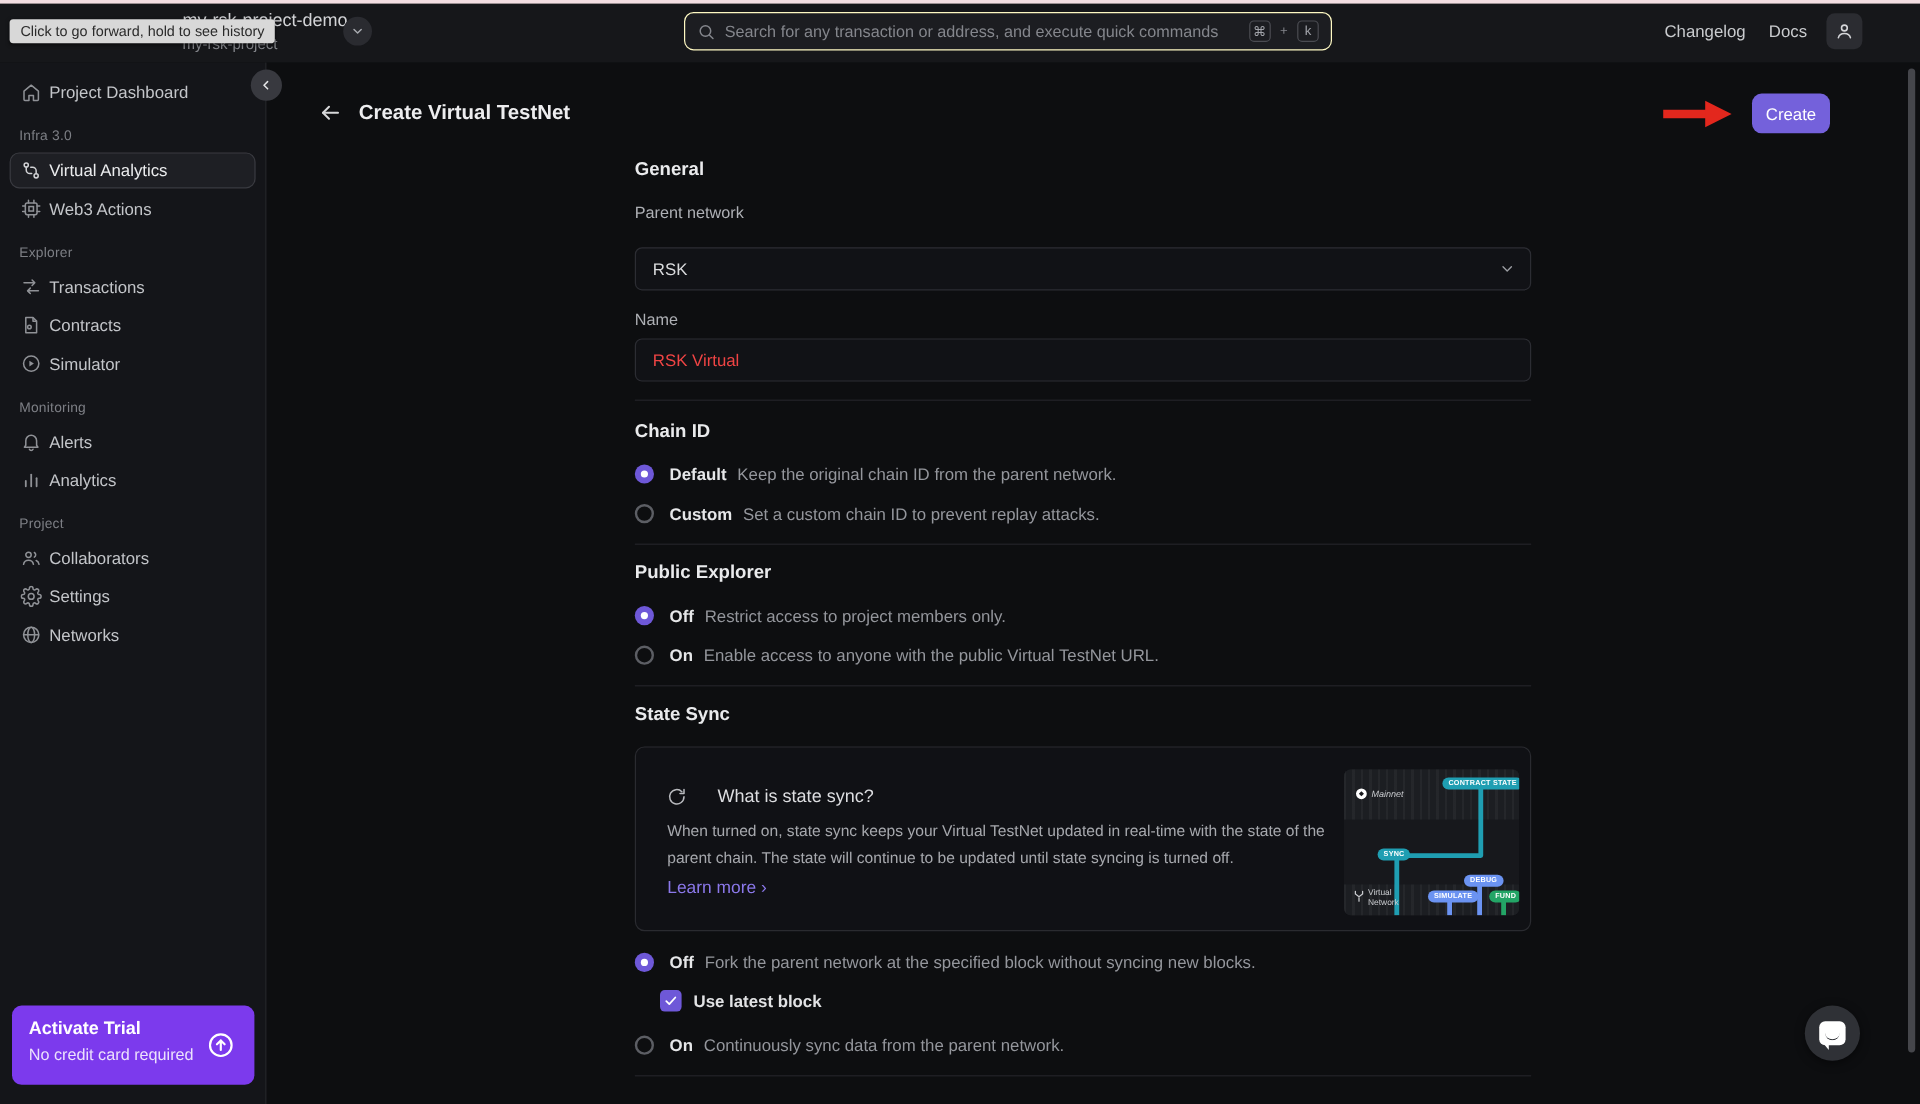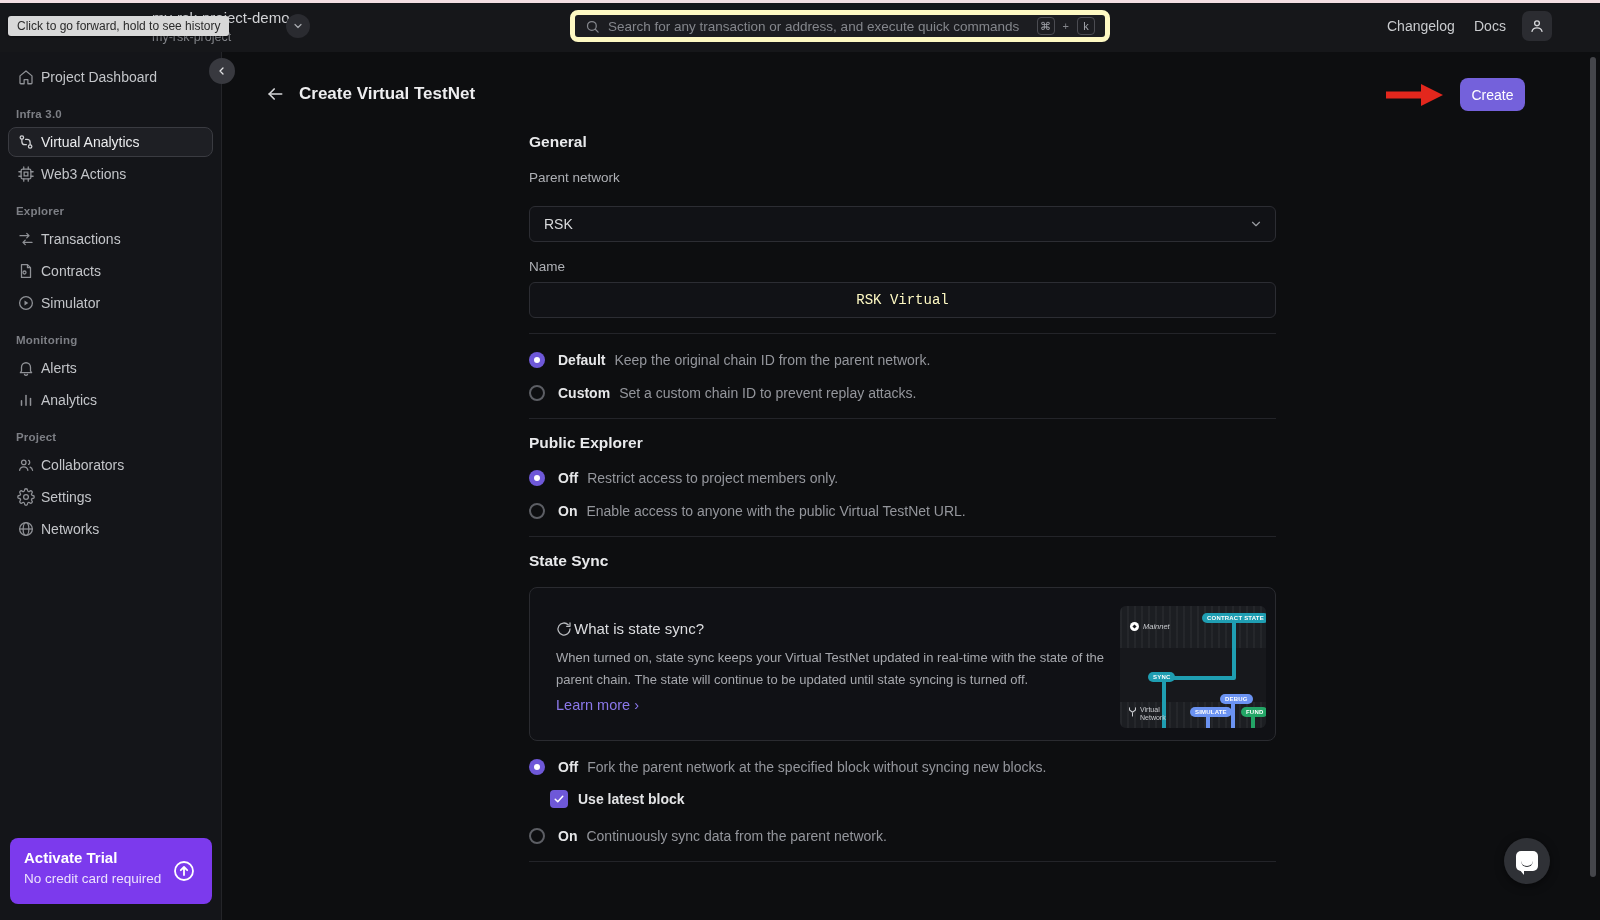--- a/index.html
+++ b/index.html
@@ -22,21 +22,21 @@
     box-shadow:0 1px 3px rgba(0,0,0,.5); white-space:nowrap;
   }
   .project-name { position:absolute; left:152px; top:9px; font-size:15px; color:#d2d3d6; white-space:nowrap; }
   .project-sub  { position:absolute; left:152px; top:30px; font-size:12.5px; color:#84868b; white-space:nowrap; }
   .proj-chevron {
     position:absolute; left:286px; top:14px; width:24px; height:24px; border-radius:50%;
     background:#2a2b30; display:flex; align-items:center; justify-content:center; color:#a9abb0;
   }
   .searchbar {
     position:absolute; left:570px; top:10px; width:540px; height:32px;
-    background:#1c1d21; border:5px solid #fef9c3; border-radius:8px;
+    background:#1c1d21; border:1px solid #fef9c3; border-radius:8px;
     display:flex; align-items:center; padding:0 10px; gap:8px;
   }
   .searchbar input {
     flex:1; background:transparent; border:none; outline:none;
     color:#c7c9cd; font-size:13.5px; font-family:"Liberation Sans",sans-serif;
   }
   .searchbar input::placeholder { color:#84868c; }
   .kbd {
     width:18px; height:18px; border:1px solid #4b4c52; border-radius:4px;
     color:#a3a5ab; font-size:11px; display:flex; align-items:center; justify-content:center;
@@ -55,21 +55,21 @@
     position:absolute; top:52px; left:0; width:222px; height:868px;
     background:#141519; border-right:1px solid #242529; z-index:5;
   }
   .side-item {
     display:flex; align-items:center; gap:6px; height:30px; margin:2px 8px;
     padding:0 8px; border-radius:8px; font-size:14px; color:#c3c5c9; border:1px solid transparent; cursor:pointer;
   }
   .side-item .ic { color:#8f9196; display:flex; }
   .side-item.active { background:#1e1f24; border-color:#3a3b41; color:#ebecee; }
   .side-item.active .ic { color:#d0d1d4; }
-  .side-title { margin:16px 16px 7px 16px; font-size:11.5px; font-weight:bold; color:#7d7f85; letter-spacing:.2px; }
+  .side-title { margin:16px 16px 7px 16px; font-size:11.5px; font-weight:normal; color:#7d7f85; letter-spacing:.2px; }
   .collapse-btn {
     position:absolute; left:209px; top:6px; width:26px; height:26px; border-radius:50%;
     background:#38393f; color:#e3e4e6; display:flex; align-items:center; justify-content:center; z-index:20;
   }
   .trial {
     position:absolute; left:10px; bottom:16px; width:202px; height:66px;
     background:#7c3aed; border-radius:8px; padding:11px 14px; cursor:pointer;
   }
   .trial-title { font-size:15px; font-weight:bold; color:#ffffff; }
   .trial-sub { font-size:13.5px; color:rgba(255,255,255,.85); margin-top:5px; }
@@ -88,41 +88,41 @@
   
   .form { position:absolute; left:529px; top:133px; width:747px; }
   .h-sec { font-size:15.5px; font-weight:bold; color:#e9eaec; height:18px; line-height:18px; }
   .f-label { font-size:13.5px; color:#aeb0b5; height:16px; line-height:16px; }
   .control {
     width:747px; height:36px; background:#111216; border:1px solid #2c2d33; border-radius:6px;
     display:flex; align-items:center; padding:0 14px; font-size:14px; color:#d9dadc; position:relative;
   }
   .control .chev { position:absolute; right:12px; color:#9a9ca1; }
   .control input {
-    width:100%; background:transparent; border:none; outline:none; color:#fef9c3;
-    font-size:14px; font-family:Liberation Mono, monospace;text-align:center;
+    width:100%; background:transparent; border:none; outline:none; color:#ef4444;
+    font-size:14px; font-family:Liberation Sans, sans-serif;
   }
   .divider { border-top:1px solid #232429; width:747px; }
   .opt-row { display:flex; align-items:center; height:16px; }
   .radio { width:16px; height:16px; border-radius:50%; flex:none; position:relative; }
   .radio.on { background:#6e58d8; }
   .radio.on::after { content:""; position:absolute; left:5px; top:5px; width:6px; height:6px; border-radius:50%; background:#fff; }
   .radio.off { border:2px solid #5c5e64; background:transparent; }
   .opt-label { font-size:14px; font-weight:bold; color:#e6e7e9; margin-left:13px; }
   .opt-desc { font-size:14px; color:#94969c; margin-left:9px; }
   .chk-row { display:flex; align-items:center; height:18px; margin-left:21px; }
   .checkbox { width:18px; height:18px; border-radius:4px; background:#6e58d8; display:flex; align-items:center; justify-content:center; flex:none; }
   .chk-label { font-size:14px; font-weight:600; color:#e2e3e5; margin-left:10px; }
 
   
   .sync-card {
     width:747px; height:154px; border:1px solid #2a2b30; border-radius:8px;
     background:#101115; position:relative;
   }
-  .card-title-row { position:absolute; left:26px; top:32px; display:flex; align-items:center; gap:2px; color:#b9bbbf; }
+  .card-title-row { position:absolute; left:26px; top:32px; display:flex; align-items:center; gap:26px; color:#b9bbbf; }
   .card-title { font-size:15px; font-weight:500; color:#dcdde0; }
   .card-body { position:absolute; left:26px; top:59px; width:556px; font-size:13px; line-height:21.5px; color:#a6a8ad; }
   .card-link { position:absolute; left:26px; top:109px; font-size:14.5px; color:#8b78ea; cursor:pointer; }
 
   .illus { position:absolute; left:590px; top:18px; width:146px; height:122px; background:#17181c; border-radius:6px; overflow:hidden; }
   .illus .band { position:absolute; left:0; width:146px; background:#1c1e22;
     background-image:repeating-linear-gradient(90deg, rgba(255,255,255,.04) 0 2px, transparent 2px 7px); }
   .band-top { top:0; height:42px; }
   .band-bot { top:96px; height:26px; }
   .illus svg.lines { position:absolute; left:0; top:0; }
@@ -362,20 +362,21 @@
     </span>
   </div>
 
   <div class="f-label" style="margin-top:17px">Name</div>
   <div class="control" style="margin-top:7px">
     <input type="text" value="RSK Virtual" style="">
   </div>
 
   <div class="divider" style="margin-top:15px"></div>
 
+  <div class="h-sec" style="margin-top:17px">Chain ID</div>
   <div class="opt-row" style="margin-top:18px">
     <span class="radio on"></span>
     <span class="opt-label">Default</span>
     <span class="opt-desc">Keep the original chain ID from the parent network.</span>
   </div>
   <div class="opt-row" style="margin-top:17px">
     <span class="radio off"></span>
     <span class="opt-label">Custom</span>
     <span class="opt-desc">Set a custom chain ID to prevent replay attacks.</span>
   </div>

